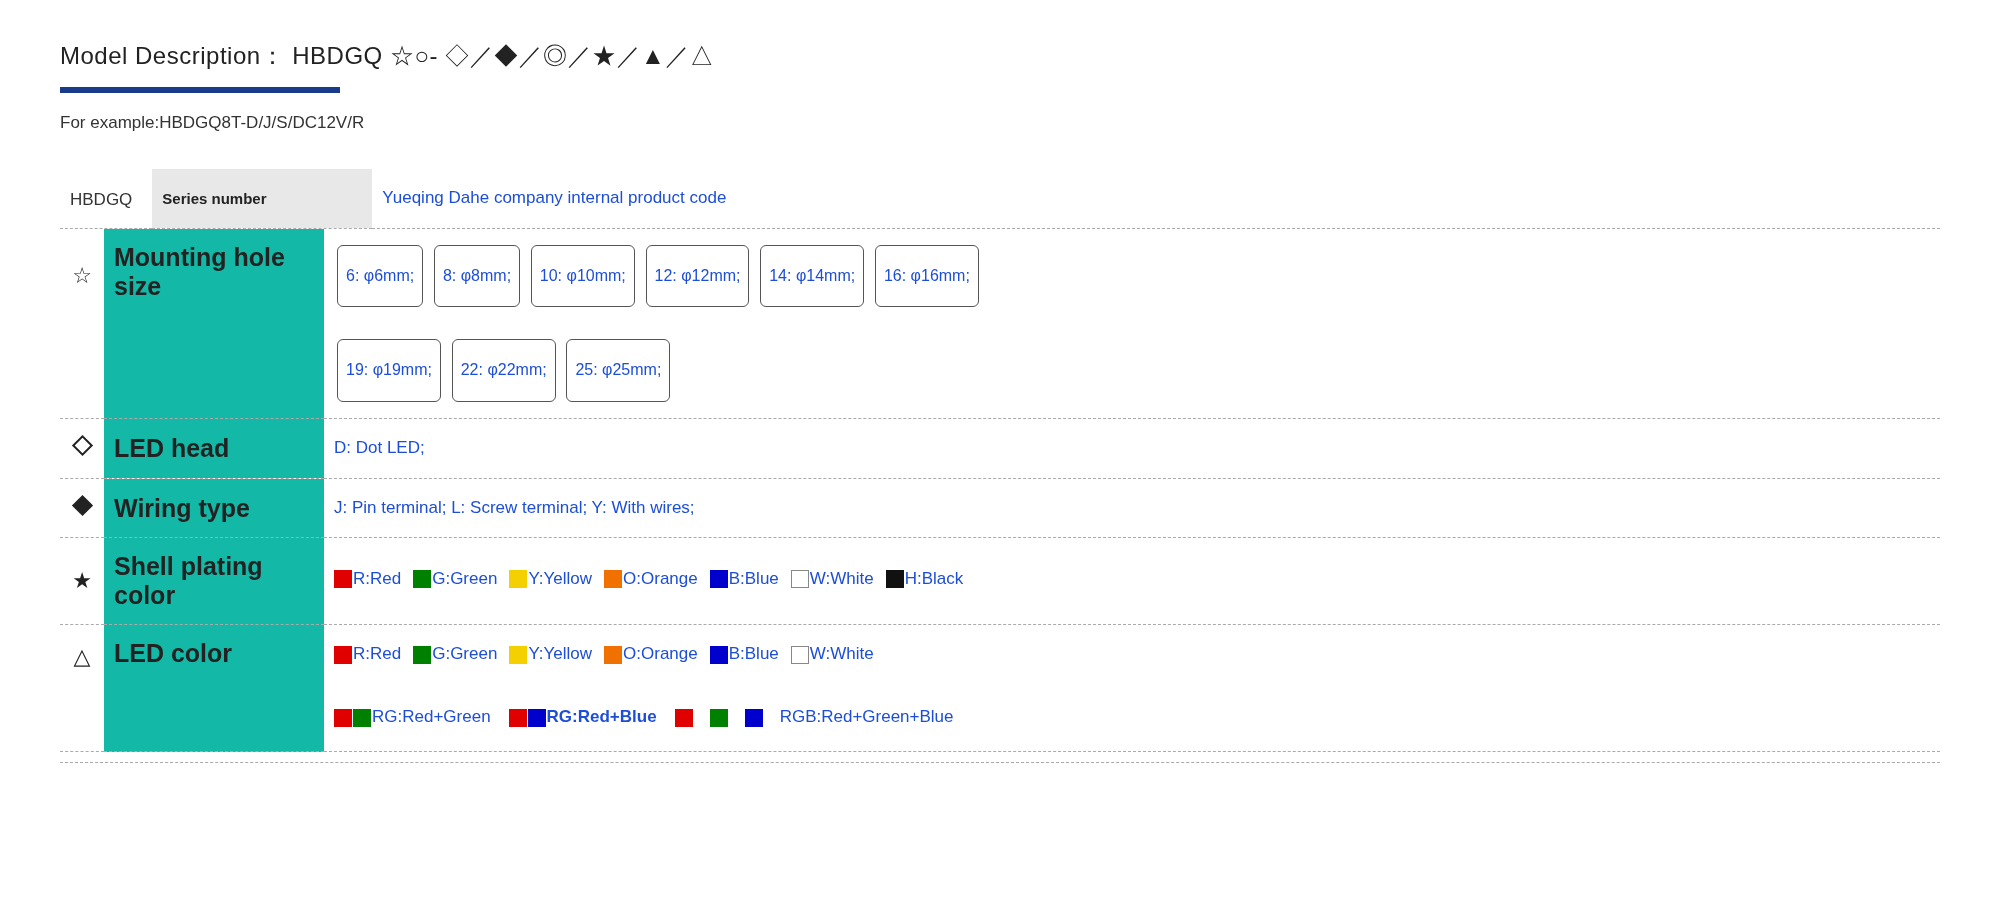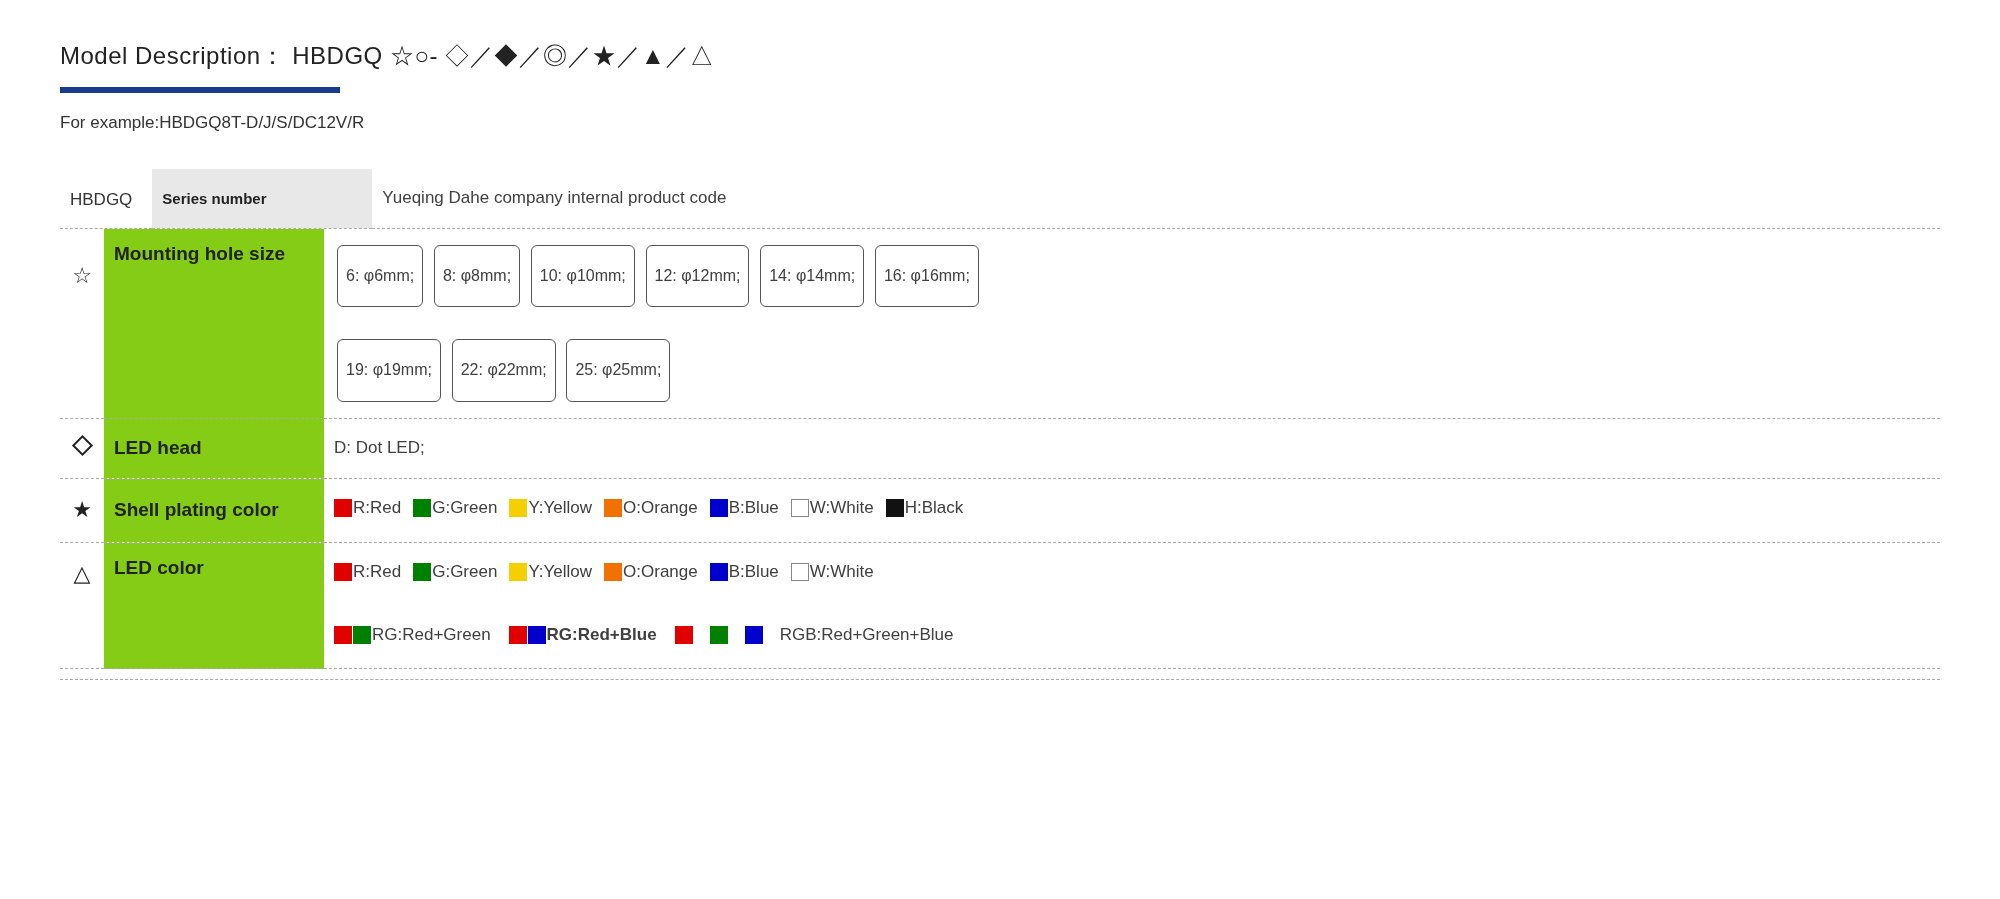--- a/index.html
+++ b/index.html
@@ -40,27 +40,27 @@
     }
     .col-icon {
       width: 44px;
       text-align: center;
       font-size: 22px;
       color: #222;
     }
     .col-label {
       width: 220px;
       font-weight: bold;
-      font-size: 19px;
-      background: #84cc16;
+      font-size: 25px;
+      background: #14b8a6;
       padding: 14px 18px;
     }
     .col-value {
       font-size: 17px;
-      color: #404040;
+      color: #1d4ed8;
       padding: 14px 20px;
       line-height: 1.8;
     }
     .series-header td {
       border-bottom: none;
     }
     .series-number-label {
       background: #e8e8e8;
       font-weight: bold;
       font-size: 15px;
@@ -130,20 +130,29 @@
           <td class="col-value"><span class="badge">19: φ19mm;</span> <span class="badge">22: φ22mm;</span> <span class="badge">25: φ25mm;</span></td>
         </tr>
       </tbody>
     </table>
     <table class="desc-table" style="width: 100%; border-collapse: collapse;">
       <tbody>
         <tr style="border-bottom: 1.5px dashed rgb(170, 170, 170);">
           <td class="col-icon"><span style="display:inline-block;width:15px;height:15px;border:2px solid #222;transform:rotate(45deg);margin:3px;"></span></td>
           <td class="col-label">LED head</td>
           <td class="col-value">D: Dot LED;</td>
+        </tr>
+      </tbody>
+    </table>
+    <table class="desc-table" style="width: 100%; border-collapse: collapse;">
+      <tbody>
+        <tr style="border-bottom: 1.5px dashed rgb(170, 170, 170);">
+          <td class="col-icon"><span style="display:inline-block;width:15px;height:15px;background:#222;transform:rotate(45deg);margin:3px;"></span></td>
+          <td class="col-label">Wiring type</td>
+          <td class="col-value">J: Pin terminal;   L: Screw terminal;   Y: With wires;</td>
         </tr>
       </tbody>
     </table>
     <table class="desc-table" style="width: 100%; border-collapse: collapse;">
       <tbody>
         <tr style="border-bottom: 1.5px dashed rgb(170, 170, 170);">
           <td class="col-icon"><span style="font-size:22px;color:#222;">★</span></td>
           <td class="col-label">Shell plating color</td>
           <td class="col-value"><span class="color-item">
               <span class="color-swatch" style="background:#e00000;"></span>

